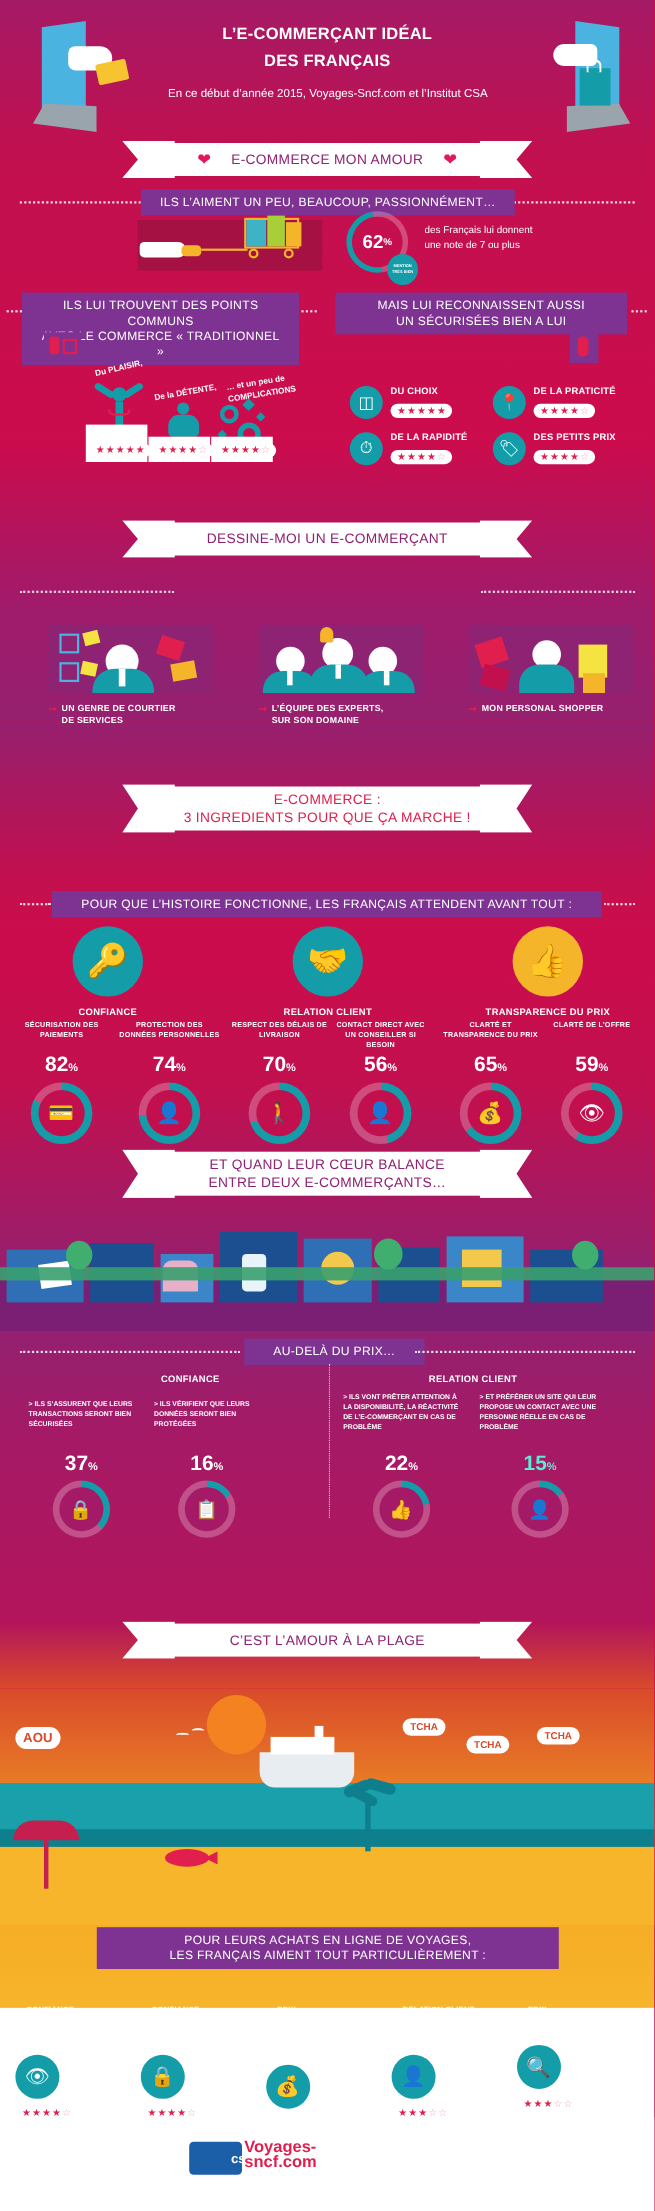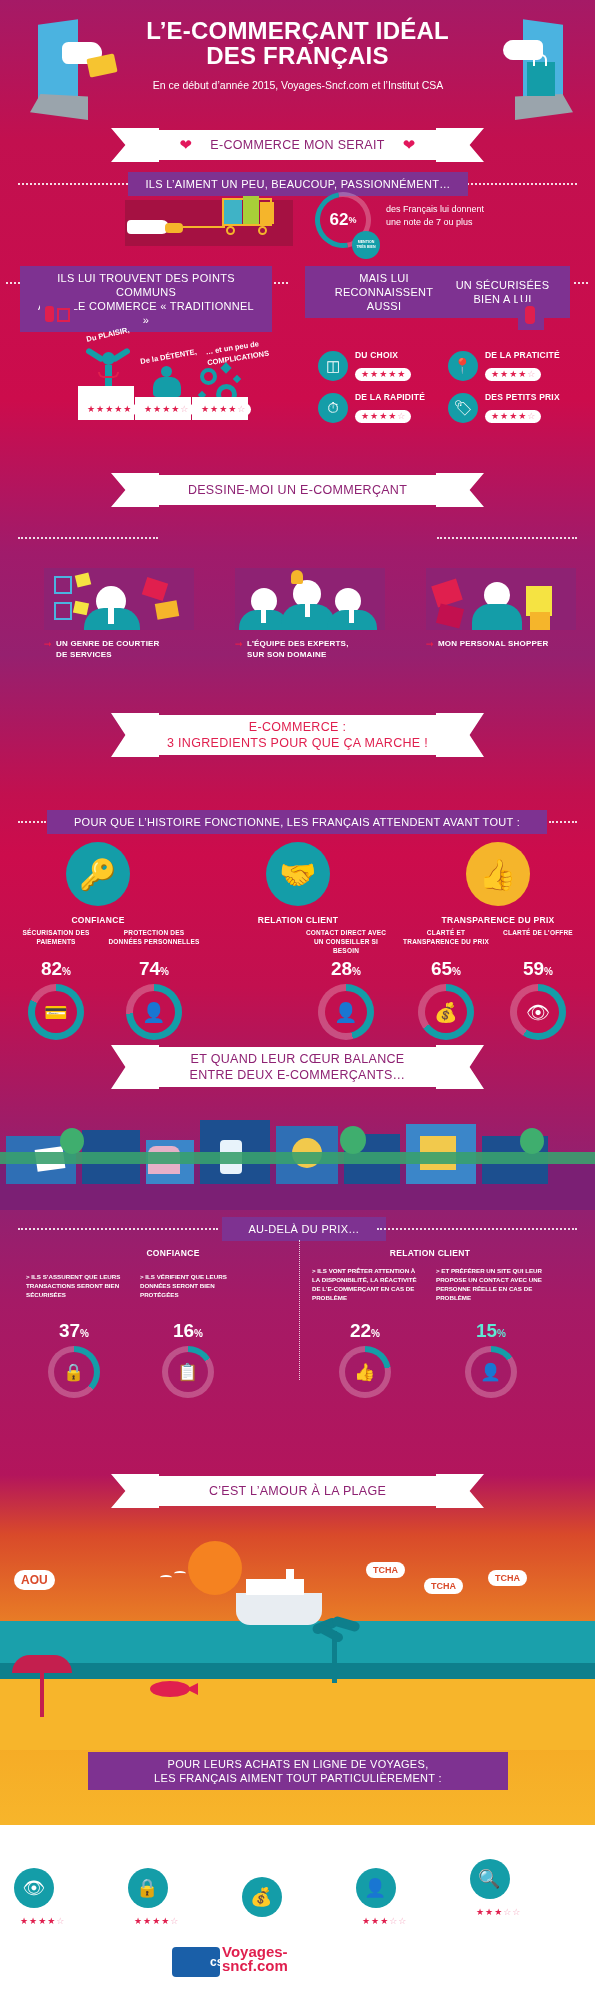--- a/index.html
+++ b/index.html
@@ -19,21 +19,21 @@
   .b5 { top:1185px; height:290px; background:linear-gradient(180deg,#8e2273 0%,#a51a66 40%,#b3155c 100%); }
   .b6 { top:1475px; height:60px; background:linear-gradient(180deg,#b3155c 0%,#d94a2a 100%); }
   .b7 { top:1535px; height:290px; background:linear-gradient(180deg,#d94a2a 0%,#f5a623 55%,#f7b52b 100%); }
   .b8 { top:1825px; height:115px; background:#ffffff; }
   .b9 { top:1940px; height:70px; background:#ffffff; }
   .abs { position:absolute; }
 
   
   .title {
     position:absolute; top:18px; left:0; width:595px;
-    color:#fff; font-weight:bold; font-size:24px; line-height:25px;
+    color:#fff; font-weight:bold; font-size:15px; line-height:25px;
     text-align:center; letter-spacing:.2px;
   }
   .subtitle {
     position:absolute; top:78px; left:117px; width:362px;
     color:#fff; font-size:10.5px; line-height:14px; text-align:center;
   }
 
   
   .door { position:absolute; }
   .door .screen { position:absolute; background:#4bb3e0; }
@@ -179,21 +179,21 @@
     <div class="hand" style="right:34px;top:22px;width:40px;height:20px;border-radius:14px 8px 8px 14px;"></div>
     <div class="bagteal" style="right:22px;top:44px;width:28px;height:34px;"></div>
     <div class="abs" style="right:30px;top:36px;width:14px;height:12px;border:2px solid #fff;border-bottom:none;border-radius:6px 6px 0 0;"></div>
   </div>
 
   <div class="ribbon" style="top:128px;">
     <div class="tailL"></div>
     <div class="tailR"></div>
     <div class="body">
       <span class="heart">❤</span>
-      <span>E-COMMERCE MON SERAIT</span>
+      <span>E-COMMERCE MON AMOUR</span>
       <span class="heart">❤</span>
     </div>
   </div>
 
   <div class="dots" style="left:18px;top:183px;width:110px;"></div>
   <div class="dots" style="right:18px;top:183px;width:110px;"></div>
   <div class="secbar purple" style="left:128px;top:172px;width:340px;">ILS L’AIMENT UN PEU, BEAUCOUP, PASSIONNÉMENT…</div>
 
   <div class="cartbox" style="left:125px;top:200px;width:168px;height:46px;">
     <div class="hand" style="left:2px;top:20px;width:42px;height:14px;"></div>
@@ -224,21 +224,21 @@
     <div>des Français lui donnent</div>
     <div>une note de 7 ou plus</div>
   </div>
 
   <div class="dots" style="left:6px;top:282px;width:14px;"></div>
   <div class="secbar purple" style="left:20px;top:266px;width:252px;flex-direction:column;">
     <span>ILS LUI TROUVENT DES POINTS COMMUNS</span>
     <span>AVEC LE COMMERCE « TRADITIONNEL »</span>
   </div>
   <div class="dots" style="left:274px;top:282px;width:14px;"></div>
-  <div class="secbar purple" style="left:305px;top:266px;width:265px;flex-direction:row;">
+  <div class="secbar purple" style="left:305px;top:266px;width:265px;flex-direction:column;">
     <span>MAIS LUI RECONNAISSENT AUSSI</span>
     <span>UN SÉCURISÉES BIEN A LUI</span>
   </div>
   <div class="dots" style="left:574px;top:282px;width:14px;"></div>
 
   <div class="abs" style="left:40px;top:302px;width:34px;height:26px;background:#7e3291;">
     <div class="abs" style="left:5px;top:4px;width:9px;height:16px;background:#e01f4e;border-radius:3px;"></div>
     <div class="abs" style="left:17px;top:6px;width:13px;height:14px;background:#7e3291;border:2px solid #e01f4e;"></div>
   </div>
   <div class="abs" style="left:518px;top:302px;width:26px;height:28px;background:#7e3291;">
@@ -441,23 +441,30 @@
       <div class="inner">💳</div>
     </div>
   </div>
   <div class="stat" style="left:108px;top:928px;">
     <div class="lab">PROTECTION DES DONNÉES PERSONNELLES</div>
     <div class="pct"><span>74</span><i>%</i></div>
     <div class="ring" style="background:conic-gradient(#149da8 0 74%, rgba(255,255,255,.25) 74% 100%);">
       <div class="inner">👤</div>
     </div>
   </div>
+  <div class="stat" style="left:208px;top:928px;">
+    <div class="lab">RESPECT DES DÉLAIS DE LIVRAISON</div>
+    <div class="pct"><span>70</span><i>%</i></div>
+    <div class="ring" style="background:conic-gradient(#149da8 0 70%, rgba(255,255,255,.25) 70% 100%);">
+      <div class="inner">🚶</div>
+    </div>
+  </div>
   <div class="stat" style="left:300px;top:928px;">
     <div class="lab">CONTACT DIRECT AVEC UN CONSEILLER SI BESOIN</div>
-    <div class="pct"><span>28</span><i>%</i></div>
+    <div class="pct"><span>56</span><i>%</i></div>
     <div class="ring" style="background:conic-gradient(#149da8 0 46%, rgba(255,255,255,.25) 46% 100%);">
       <div class="inner">👤</div>
     </div>
   </div>
   <div class="stat" style="left:400px;top:928px;">
     <div class="lab">CLARTÉ ET TRANSPARENCE DU PRIX</div>
     <div class="pct"><span>65</span><i>%</i></div>
     <div class="ring" style="background:conic-gradient(#149da8 0 65%, rgba(255,255,255,.25) 65% 100%);">
       <div class="inner">💰</div>
     </div>

